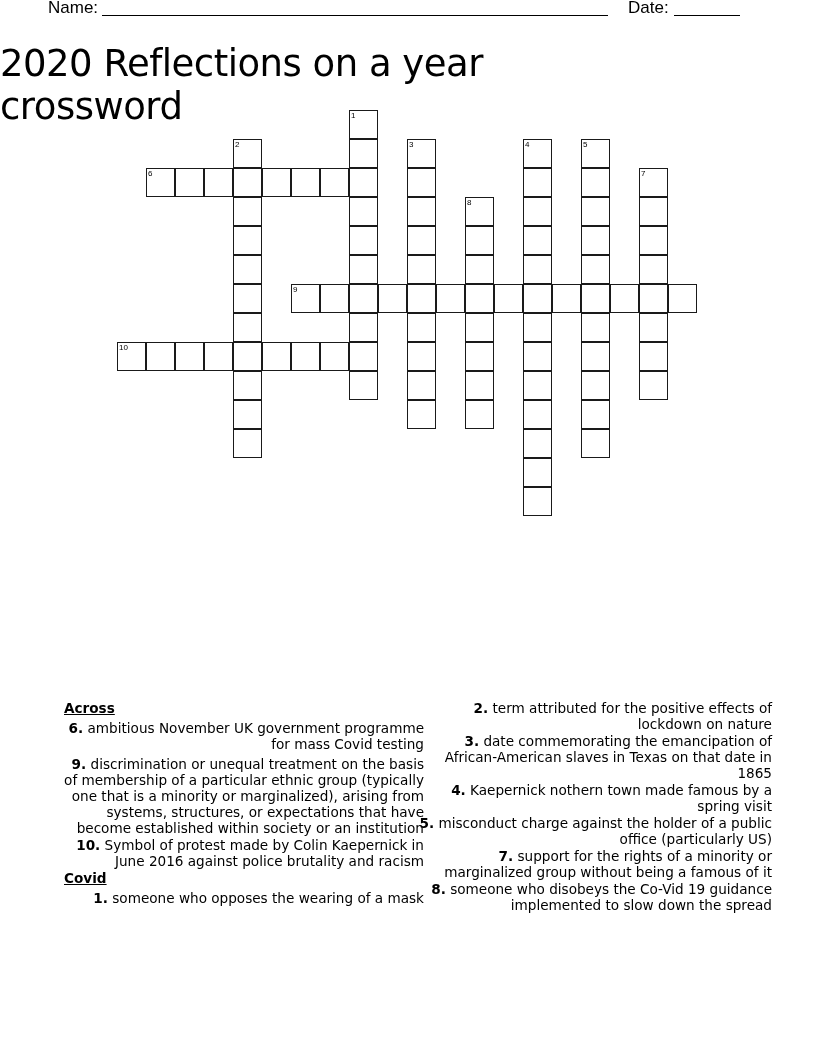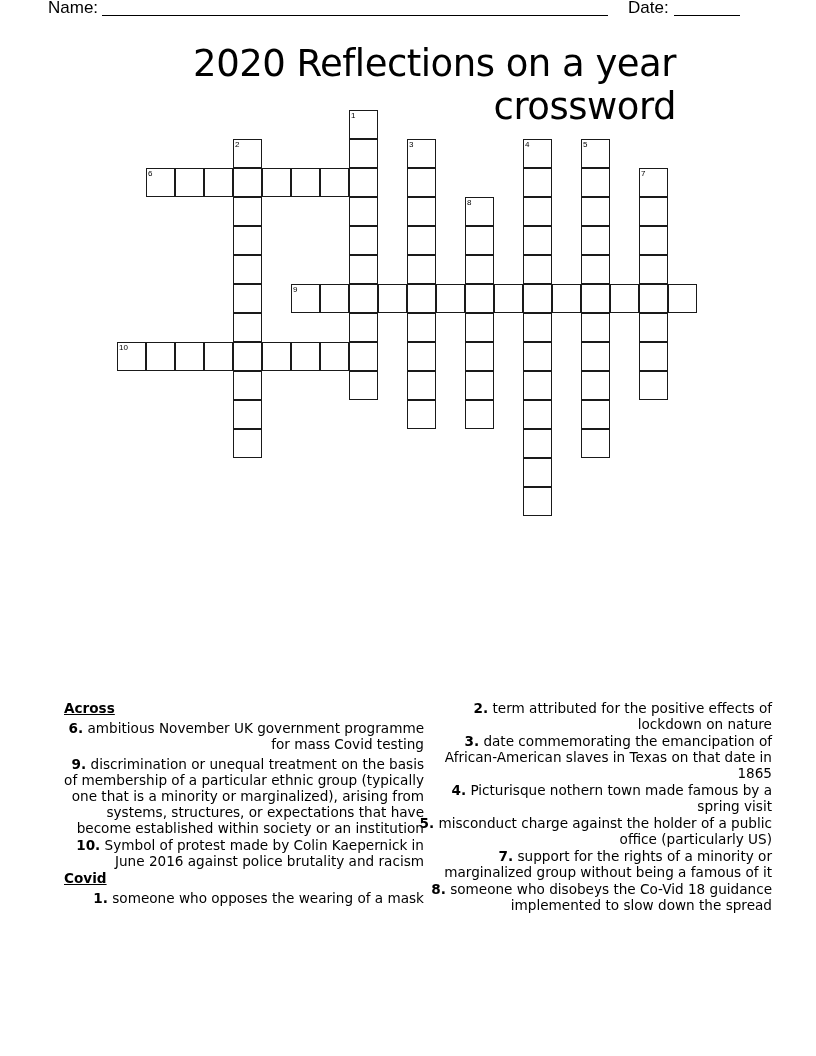--- a/index.html
+++ b/index.html
@@ -2,21 +2,21 @@
 <html><head>
 <meta charset="utf-8">
 <style>
   html, body { margin: 0; padding: 0; background: #ffffff; }
   body { width: 816px; height: 1056px; position: relative; overflow: hidden; color: #000; }
   .hdr { position: absolute; top: -2px; left: 48px; width: 700px; font-family: "Liberation Sans", sans-serif; font-size: 17px; white-space: nowrap; }
   .hdr .name-lbl { position: absolute; left: 0; top: 0; }
   .hdr .name-line { position: absolute; left: 54px; top: 17px; width: 506px; border-bottom: 1px solid #000; }
   .hdr .date-lbl { position: absolute; left: 580px; top: 0; }
   .hdr .date-line { position: absolute; left: 626px; top: 17px; width: 66px; border-bottom: 1px solid #000; }
-  .title { position: absolute; top: 42px; left: 0; width: 676px; text-align: right; font-family: "DejaVu Sans", sans-serif; font-size: 37px; letter-spacing: -0.5px; }
+  .title { position: absolute; top: 42px; left: 0; width: 676px; text-align: left; font-family: "DejaVu Sans", sans-serif; font-size: 37px; letter-spacing: -0.5px; }
   .grid { position: absolute; left: 117px; top: 110px; width: 581px; height: 407px; }
   .cell { position: absolute; width: 29px; height: 29px; box-sizing: border-box; border: 1.5px solid #1a1a1a; background: #fff; }
   .cell .num { position: absolute; left: 1px; top: 0px; font-family: "Liberation Sans", sans-serif; font-size: 8px; line-height: 9px; }
   .clues { position: absolute; top: 700px; font-family: "DejaVu Sans", sans-serif; font-size: 13.6px; line-height: 16px; }
   .clues.left { left: 48px; width: 360px; margin-left: 16px; }
   .clues.right { left: 412px; width: 360px; }
   .sec-head { font-weight: bold; text-decoration: underline; margin-bottom: 4px; }
   .clue { margin-bottom: 1px; text-align: right; }
   .clue b { font-weight: bold; }
   .clue.gap { margin-bottom: 4px; }
@@ -153,17 +153,17 @@
   <div class="clue gap"><b>6.</b><span> ambitious November UK government programme for mass Covid testing</span></div>
   <div class="clue"><b>9.</b><span> discrimination or unequal treatment on the basis of membership of a particular ethnic group (typically one that is a minority or marginalized), arising from systems, structures, or expectations that have become established within society or an institution</span></div>
   <div class="clue"><b>10.</b><span> Symbol of protest made by Colin Kaepernick in June 2016 against police brutality and racism</span></div>
   <div class="sec-head">Covid</div>
   <div class="clue"><b>1.</b><span> someone who opposes the wearing of a mask</span></div>
 </div>
 
 <div class="clues right">
   <div class="clue"><b>2.</b><span> term attributed for the positive effects of lockdown on nature</span></div>
   <div class="clue"><b>3.</b><span> date commemorating the emancipation of African-American slaves in Texas on that date in 1865</span></div>
-  <div class="clue"><b>4.</b><span> Picturisque nothern town made famous by a spring visit</span></div>
+  <div class="clue"><b>4.</b><span> Kaepernick nothern town made famous by a spring visit</span></div>
   <div class="clue"><b>5.</b><span> misconduct charge against the holder of a public office (particularly US)</span></div>
   <div class="clue"><b>7.</b><span> support for the rights of a minority or marginalized group without being a famous of it</span></div>
-  <div class="clue"><b>8.</b><span> someone who disobeys the Co-Vid 18 guidance implemented to slow down the spread</span></div>
+  <div class="clue"><b>8.</b><span> someone who disobeys the Co-Vid 19 guidance implemented to slow down the spread</span></div>
 </div>
 
 </body></html>

